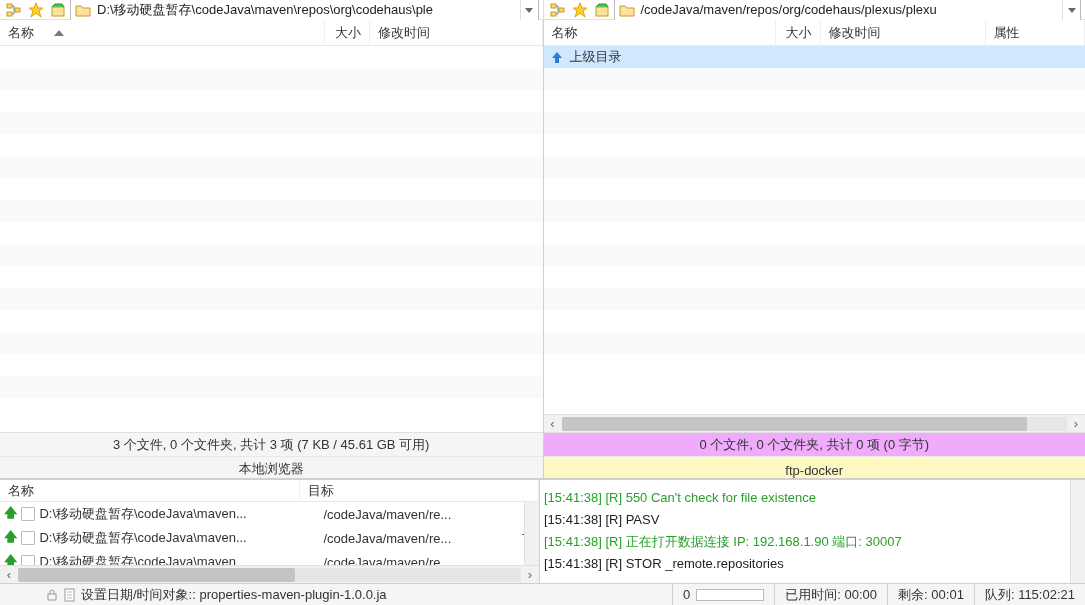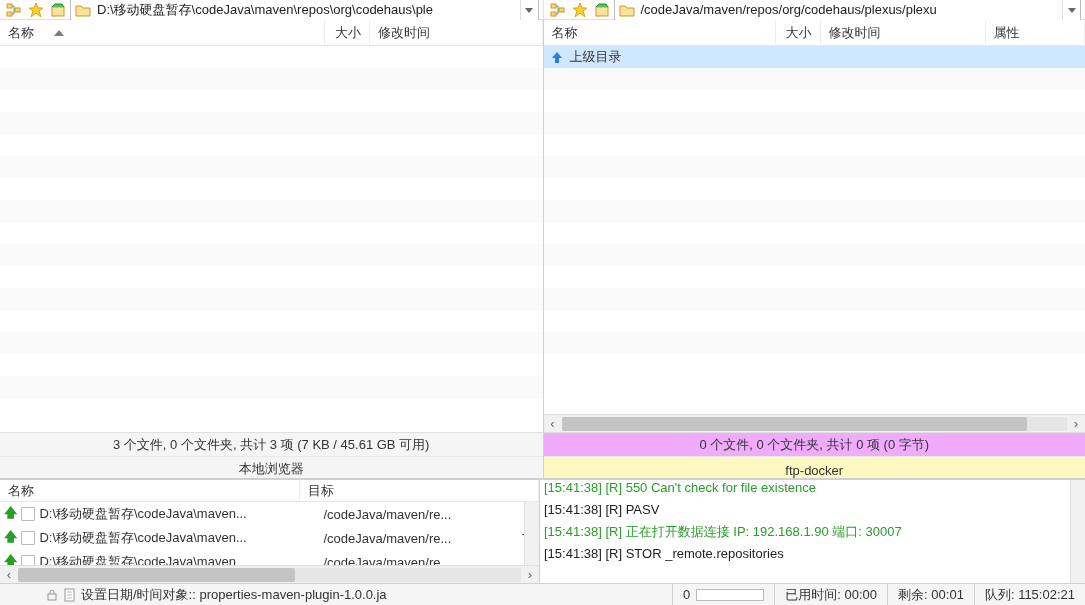--- a/index.html
+++ b/index.html
@@ -49,21 +49,21 @@
   .qcol { display:flex; align-items:center; padding:0 8px; border-right:1px solid #eee; overflow:hidden; white-space:nowrap;}
   .queue-body { flex:1; overflow:hidden; position:relative;}
   .qrow { display:flex; align-items:center; height:24px; padding-left:4px; gap:4px; white-space:nowrap;}
   .qrow .arrowup { color:#2a9d2a; font-weight:bold; }
   .qrow .fileic { width:14px;height:14px;border:1px solid #bbb; background:#fff; border-radius:1px;}
   .qcell-name{ width:280px; overflow:hidden; text-overflow:ellipsis;}
   .qcell-target{ width:180px; overflow:hidden; text-overflow:ellipsis;}
   .qcell-size{ flex:1; text-align:right; padding-right:10px;}
   .queue-body::after{content:""; position:absolute; right:0; top:0; bottom:0; width:14px; background:#f1f1f1; border-left:1px solid #e0e0e0;}
 
-  .log-pane { flex:1; overflow:hidden; padding:5px 4px; font-size:13px; line-height:22px; white-space:nowrap; position:relative;}
+  .log-pane { flex:1; overflow:hidden; padding:15px 4px; font-size:13px; line-height:22px; white-space:nowrap; position:relative;}
   .log-line { display:block; }
   .log-line.cut { color:#2a9d2a; margin-top:-8px; }
   .log-green { color:#2a9d2a; }
   .log-dark { color:#222; }
   .log-pane::after{content:""; position:absolute; right:0; top:0; bottom:0; width:14px; background:#f1f1f1; border-left:1px solid #e0e0e0;}
 
   
   .status-bar { display:flex; height:22px; align-items:center; background:#f5f5f5; border-top:1px solid #d0d0d0; font-size:13px;}
   .sb-left { display:flex; align-items:center; gap:4px; padding-left:4px; flex:1; min-width:0; overflow:hidden; white-space:nowrap;margin-left:41px;}
   .sb-cell { padding:0 10px; border-left:1px solid #d0d0d0; height:100%; display:flex; align-items:center; white-space:nowrap;}

